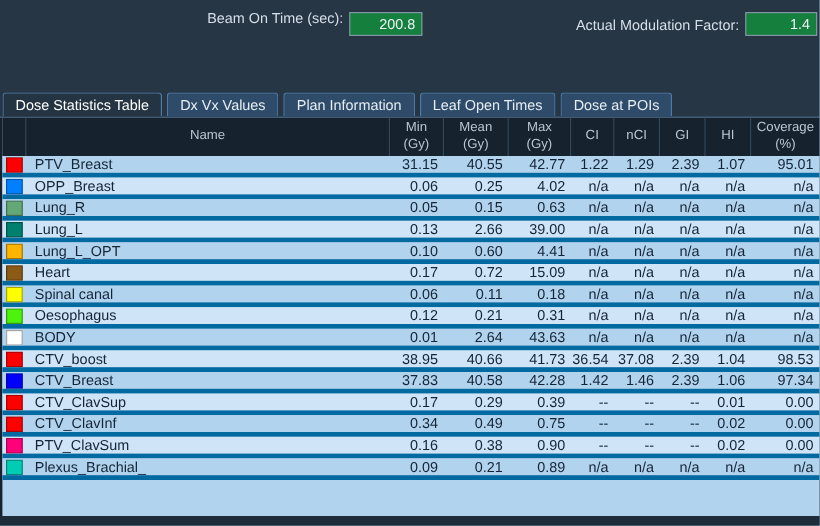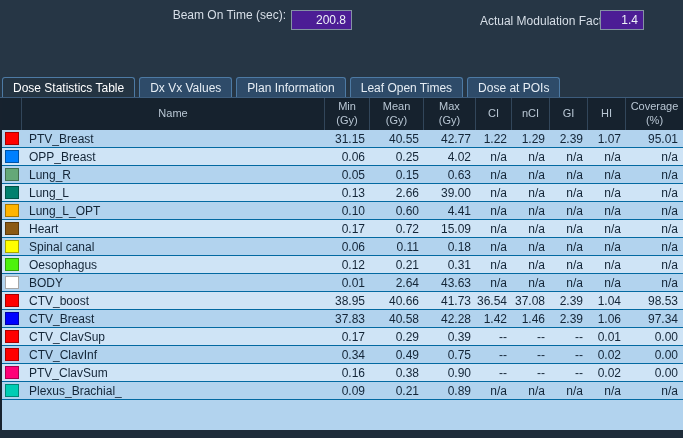--- a/index.html
+++ b/index.html
@@ -16,32 +16,32 @@
     position:absolute;
     color:#d7dfe8;
     font-size:12px;
     text-align:right;
     width:180px;
   }
   .top-input {
     position:absolute;
     top:10px;
     height:20px;
-    background:#4c1d95;
+    background:#15803d;
     border:1px solid #8493a3;
     color:#eef3f8;
     font-family:"Liberation Sans", sans-serif;
     font-size:12px;
     text-align:right;
     padding:0 5px 0 2px;
   }
   #beam-label { left:106px; top:8px; }
   #beam-input { left:291px; width:61px; }
   #mod-label  { left:436px; top:14px;text-align:right; }
-  #mod-input  { left:600px; width:44px; }
+  #mod-input  { left:621px; width:60px; }
 
   
   .tabs {
     position:absolute;
     top:77px; left:0; right:0;
     height:21px;
     display:flex;
     align-items:flex-start;
     gap:4px;
     padding-left:2px;
@@ -91,21 +91,21 @@
     color:#b9c7d4;
     font-size:11px;
     line-height:1.25;
     white-space:pre-line;
     border-right:1px solid #32465a;
   }
   .hcell:last-child { border-right:none; }
   .trow {
     height:18px;
     align-items:center;
-    border-bottom:1px solid #0369a1;
+    border-bottom:4px solid #0369a1;
   }
   .trow.odd  { background:#b2d3ee; }
   .trow.even { background:#cfe4f6; }
   .cell { font-size:12px; color:#132537; overflow:hidden; white-space:nowrap; }
   .swatch-cell { display:flex; align-items:center; justify-content:flex-start; padding-left:3px; }
   .swatch {
     width:14px; height:13px;
     border:1px solid rgba(0,0,0,0.35);
     display:inline-block;
   }

